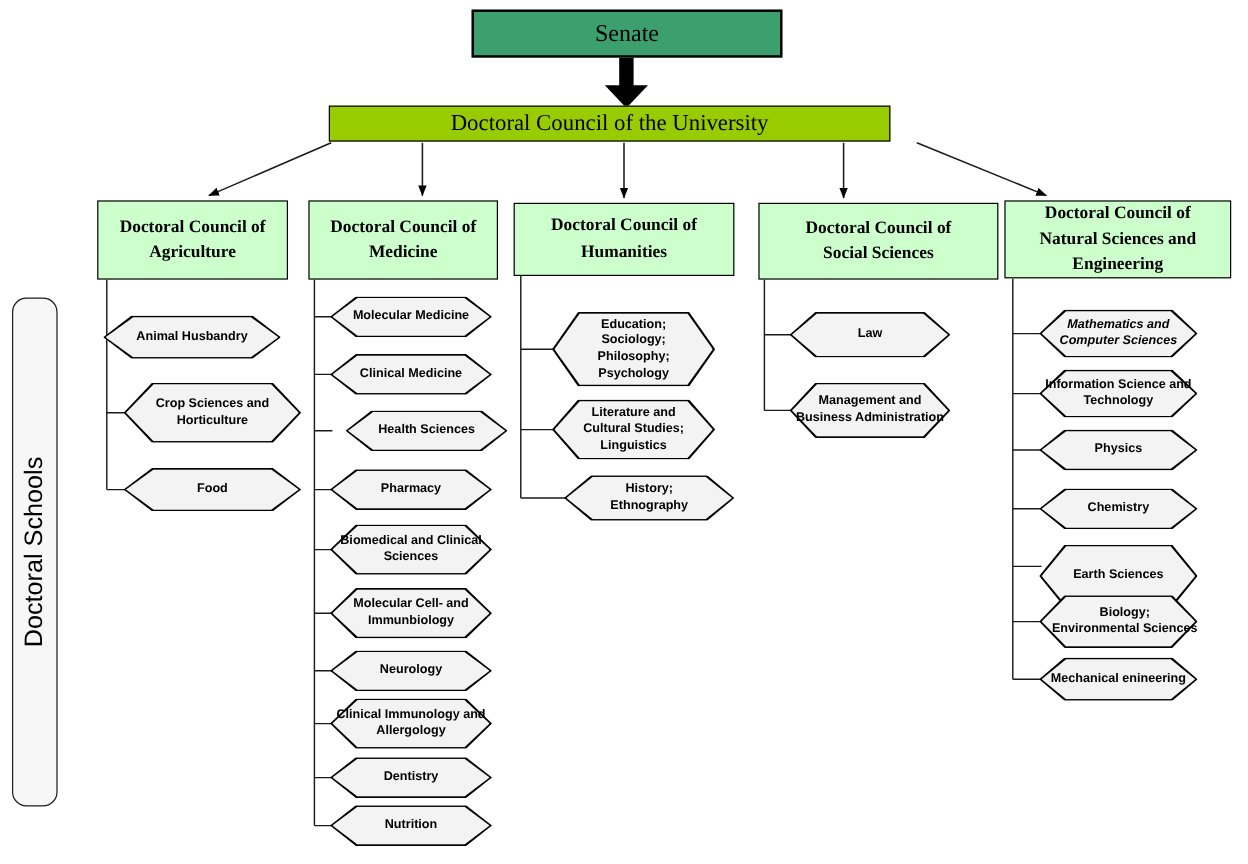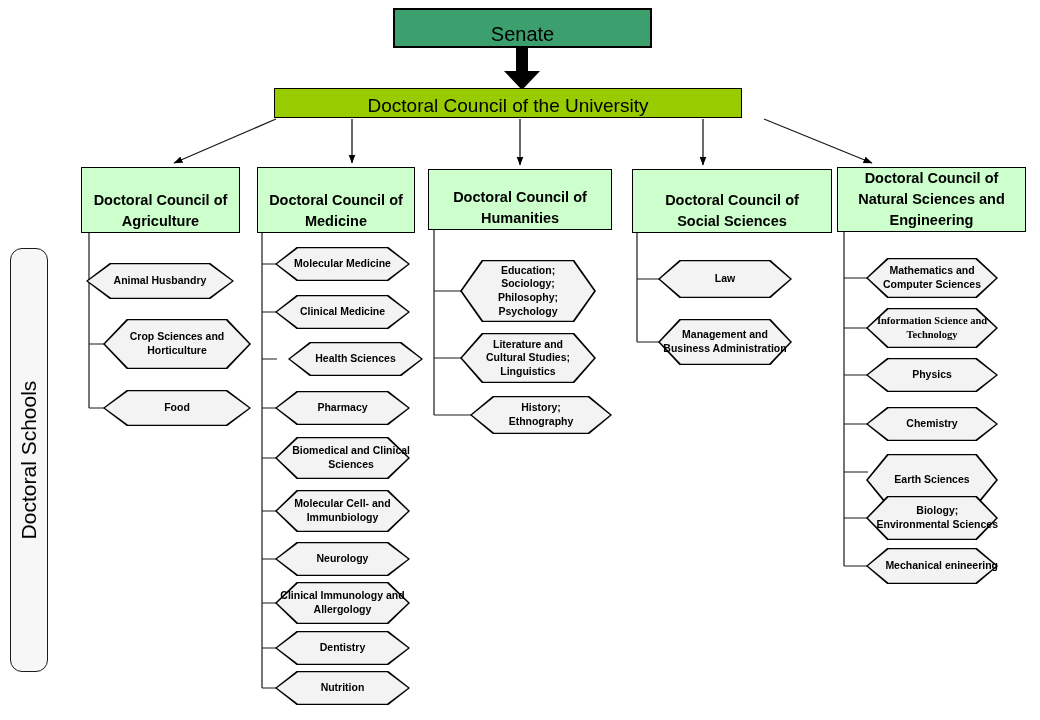--- a/index.html
+++ b/index.html
@@ -4,22 +4,22 @@
 <style>
   html,body { margin:0; padding:0; background:#fff; }
   #canvas {
     position:relative; width:1040px; height:720px;
     font-family:"Liberation Sans", sans-serif; color:#000; overflow:hidden;
     background:#fff;
   }
   #wires { position:absolute; left:0; top:0; width:1040px; height:720px; }
 
   .box {
-    position:absolute; display:flex; align-items:flex-end; justify-content:center;
-    text-align:center; box-sizing:border-box;
+    position:absolute; display:flex; align-items:center; justify-content:center;
+    text-align:center; box-sizing:border-box;font-family:Liberation Serif, serif;
   }
   .senate {
     background:#3BA06E; border:2px solid #000; font-size:20px;
   }
   .council {
     background:#99CC00; border:1.5px solid #000; font-size:19px;
   }
   .hdr {
     background:#CCFFCC; border:1.6px solid #000; font-weight:bold;
     font-size:14.5px; line-height:1.45; white-space:pre-line;
@@ -115,21 +115,21 @@
       </div>
     <div class="hex" style="left:275px; top:295px; width:135px; height:34px;">
       <span>Clinical Medicine</span>
       </div>
     <div class="hex" style="left:288px; top:342px; width:135px; height:34px;">
       <span>Health Sciences</span>
       </div>
     <div class="hex" style="left:275px; top:391px; width:135px; height:34px;">
       <span>Pharmacy</span>
       </div>
-    <div class="hex" style="left:275px; top:437px; width:135px; height:42px;justify-content:flex-end;">
+    <div class="hex" style="left:275px; top:437px; width:135px; height:42px;">
       <span>Biomedical and Clinical
 Sciences</span>
       </div>
     <div class="hex" style="left:275px; top:490px; width:135px; height:42px;">
       <span>Molecular Cell- and
 Immunbiology</span>
       </div>
     <div class="hex" style="left:275px; top:542px; width:135px; height:34px;">
       <span>Neurology</span>
       </div>
@@ -174,39 +174,39 @@
     <div class="hex" style="left:658px; top:319px; width:134px; height:46px;">
       <span>Management and
 Business Administration</span>
       </div>
   </div>
 
   <div>
     <div class="box hdr" style="left:837px; top:167px; width:189px; height:65px;">Doctoral Council of
 Natural Sciences and
 Engineering</div>
-    <div class="hex" style="left:866px; top:258px; width:132px; height:40px;">
+    <div class="hex" style="left:866px; top:258px; width:132px; height:40px;font-style:italic;">
       <span>Mathematics and
 Computer Sciences</span>
       </div>
-    <div class="hex" style="left:866px; top:308px; width:132px; height:40px;font-family:Liberation Serif, serif;">
+    <div class="hex" style="left:866px; top:308px; width:132px; height:40px;">
       <span>Information Science and
 Technology</span>
       </div>
     <div class="hex" style="left:866px; top:358px; width:132px; height:34px;">
       <span>Physics</span>
       </div>
     <div class="hex" style="left:866px; top:407px; width:132px; height:34px;">
       <span>Chemistry</span>
       </div>
     <div class="hex" style="left:866px; top:454px; width:132px; height:52px;">
       <span>Earth Sciences</span>
       </div>
     <div class="hex" style="left:866px; top:496px; width:132px; height:44px;justify-content:flex-end;">
       <span>Biology;
 Environmental Sciences</span>
       </div>
-    <div class="hex" style="left:866px; top:548px; width:132px; height:36px;justify-content:flex-end;">
+    <div class="hex" style="left:866px; top:548px; width:132px; height:36px;">
       <span>Mechanical enineering</span>
       </div>
   </div>
 
 </div>
 
 </body></html>

